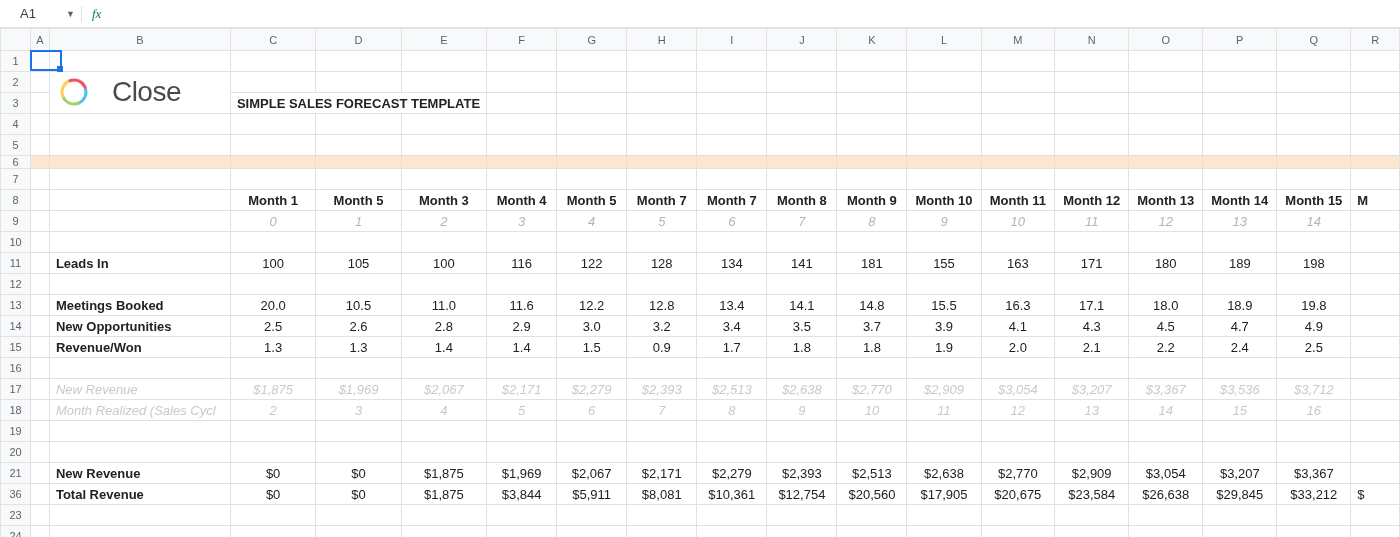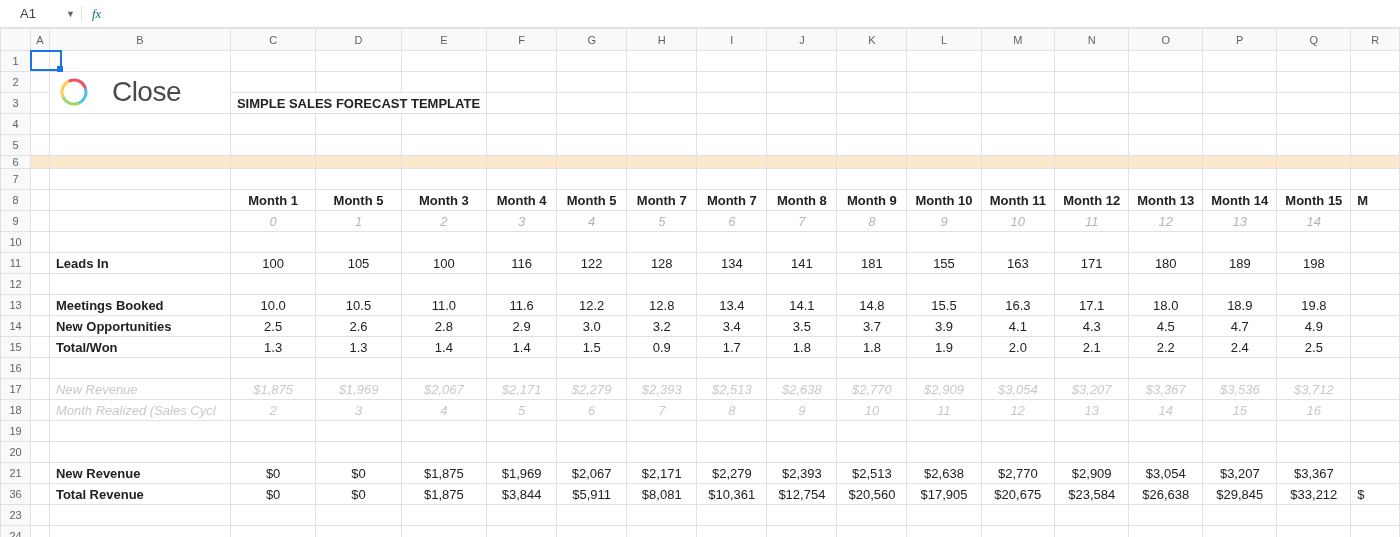--- a/index.html
+++ b/index.html
@@ -551,21 +551,21 @@
           <td></td>
     </tr>
 
     <tr>
       <th class="row-hdr">13</th>
       <td></td>
       <td>
             <div class="cell l b">Meetings Booked</div>
           </td>
       <td>
-            <div class="cell">10.0</div>
+            <div class="cell">20.0</div>
           </td>
       <td>
             <div class="cell">10.5</div>
           </td>
       <td>
             <div class="cell">11.0</div>
           </td>
       <td>
             <div class="cell">11.6</div>
           </td>
@@ -656,21 +656,21 @@
       <td>
             <div class="cell">4.9</div>
           </td>
       <td></td>
     </tr>
 
     <tr>
       <th class="row-hdr">15</th>
       <td></td>
       <td>
-            <div class="cell l b">Total/Won</div>
+            <div class="cell l b">Revenue/Won</div>
           </td>
       <td>
             <div class="cell">1.3</div>
           </td>
       <td>
             <div class="cell">1.3</div>
           </td>
       <td>
             <div class="cell">1.4</div>
           </td>

